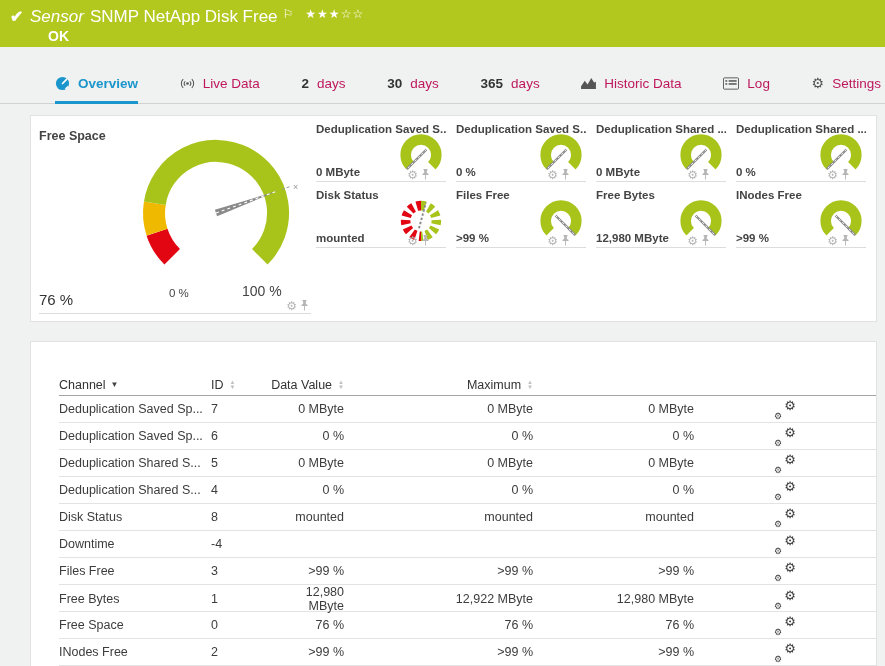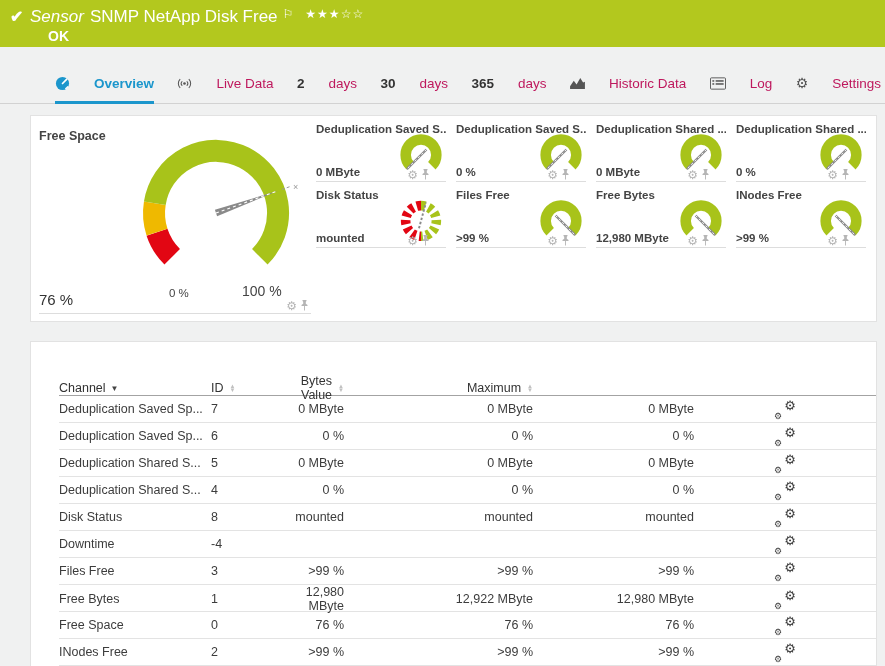--- a/index.html
+++ b/index.html
@@ -21,21 +21,21 @@
   .topbar .stars { font-size:12px; letter-spacing:1px; margin-left:12px; vertical-align:top; }
   .topbar .status { position:absolute; left:48px; top:28px; font-size:14px; font-weight:bold; }
   
   .tabs {
     position:absolute; left:0; top:62px; width:885px; height:42px;
     border-bottom:1px solid #d2d2d2;
     display:flex; justify-content:space-between;
     padding:0 4px 0 55px;
   }
   .tab {
-    display:flex; align-items:center; gap:24px; height:42px;
+    display:flex; align-items:center; gap:8px; height:42px;
     font-size:13.5px; color:#4a4a4a; position:relative; cursor:pointer; white-space:nowrap;text-align:right;
   }
   .tab b { font-weight:bold; color:#333; }
   .tab span { color:#be185d; }
   .tab.active { color:#1b96cc; }
   .tab.active span { color:#1b96cc; font-weight:bold; }
   .tab.active::after {
     content:""; position:absolute; left:0; right:0; bottom:0; height:3px; background:#1b96cc;
   }
   .tab .gchar { font-size:14px; line-height:14px; color:#555; }
@@ -309,21 +309,21 @@
         <span class="sort-desc">▼</span>
       </div>
       <div class="hcell">
         <span>ID</span>
         <span class="sort-both">
           <span>▲</span>
           <span>▼</span>
         </span>
       </div>
       <div class="hcell c-right">
-        <span>Bytes Value</span>
+        <span>Data Value</span>
         <span class="sort-both">
           <span>▲</span>
           <span>▼</span>
         </span>
       </div>
       <div class="hcell c-right">
         <span>Maximum</span>
         <span class="sort-both">
           <span>▲</span>
           <span>▼</span>

